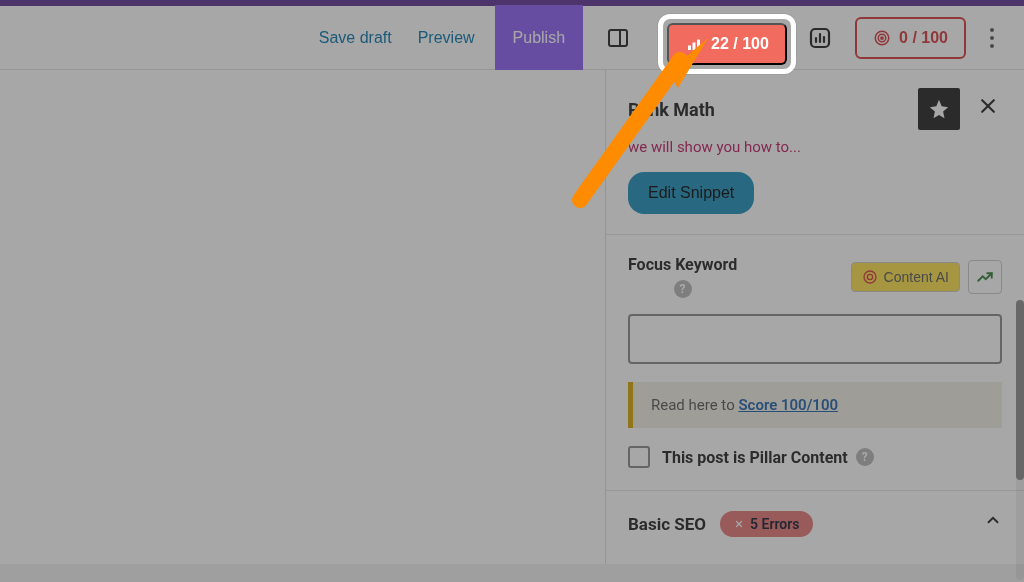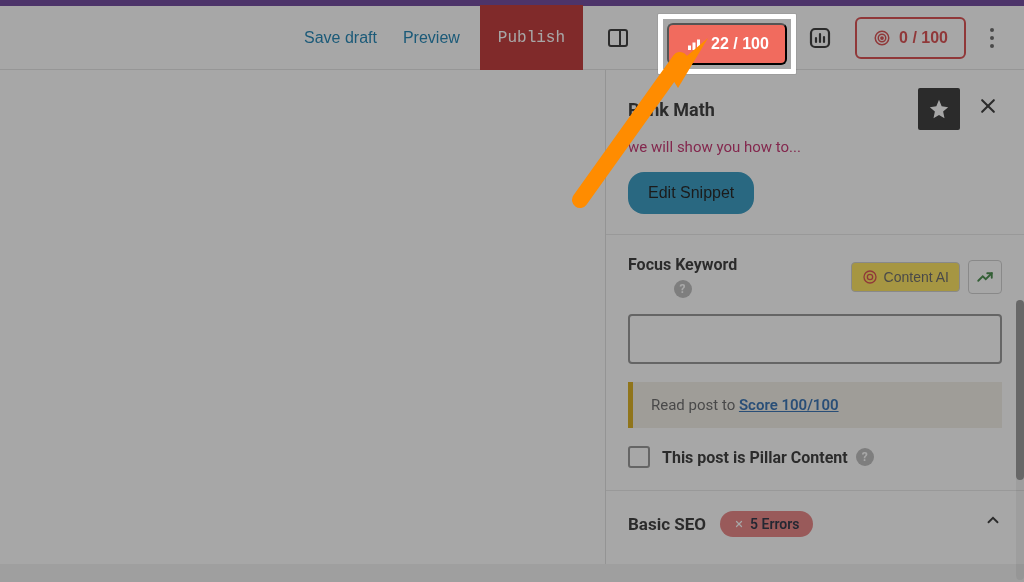--- a/index.html
+++ b/index.html
@@ -3,27 +3,27 @@
   <meta charset="utf-8">
   <style>
     * { margin: 0; padding: 0; box-sizing: border-box; }
     body { font-family: -apple-system, BlinkMacSystemFont, "Segoe UI", Roboto, sans-serif; width: 1024px; height: 582px; overflow: hidden; position: relative; background: #f0f0f0; }
     
     .purple-bar { height: 6px; background: #5b2e91; width: 100%; }
     
     .top-toolbar { height: 64px; background: #fff; border-bottom: 1px solid #e0e0e0; display: flex; align-items: center; justify-content: flex-end; padding-right: 20px; gap: 14px; }
     
     .link-btn { color: #0073aa; font-size: 16px; background: none; border: none; cursor: pointer; padding: 8px 6px; }
-    .publish-btn { background: #b91c1c; color: #fff; font-size: 16px; border: none; padding: 24px 18px; cursor: pointer; font-family: Liberation Mono, monospace; }
+    .publish-btn { background: #8b5cf6; color: #fff; font-size: 16px; border: none; padding: 24px 18px; cursor: pointer; }
     
     .icon-btn { width: 42px; height: 42px; display: flex; align-items: center; justify-content: center; background: none; border: none; cursor: pointer; border-radius: 4px; }
     
     .score-pill { display: inline-flex; align-items: center; gap: 8px; padding: 10px 16px; border-radius: 6px; font-size: 16px; font-weight: 600; cursor: pointer; }
     .score-pill.red { background: #f16b5e; color: #fff; }
-    .score-pill-highlight { border: 5px solid #fff; border-radius: 1px; padding: 4px; box-shadow: 0 0 0 1px rgba(0,0,0,0.05); }
+    .score-pill-highlight { border: 5px solid #fff; border-radius: 12px; padding: 4px; box-shadow: 0 0 0 1px rgba(0,0,0,0.05); }
     .score-pill.outline-red { background: #fff; border: 2px solid #d63638; color: #d63638; }
     
     .more-dots { display: flex; flex-direction: column; gap: 4px; padding: 10px; cursor: pointer; }
     .more-dots span { width: 4px; height: 4px; background: #555; border-radius: 50%; }
     
     .main-area { display: flex; height: calc(582px - 88px); }
     .editor-canvas { flex: 1; background: #fff; border-right: 1px solid #ddd; }
     
     .sidebar { width: 418px; background: #fff; overflow-y: auto; }
     
@@ -159,21 +159,21 @@
               <polyline points="3,17 9,11 13,15 21,7"></polyline>
               <polyline points="15,7 21,7 21,13"></polyline>
             </svg>
         </button>
       </div>
     </div>
     
     <input class="focus-keyword-input" value="" style="">
     
     <div class="score-banner">
-      <span>Read post to </span><a href="#">Score 100/100</a>
+      <span>Read here to </span><a href="#">Score 100/100</a>
     </div>
     
     <div class="pillar-row">
       <div class="pillar-checkbox"></div>
       <div class="pillar-label">
         <span>This post is Pillar Content</span>
         <span class="help-icon">?</span>
       </div>
     </div>
     

